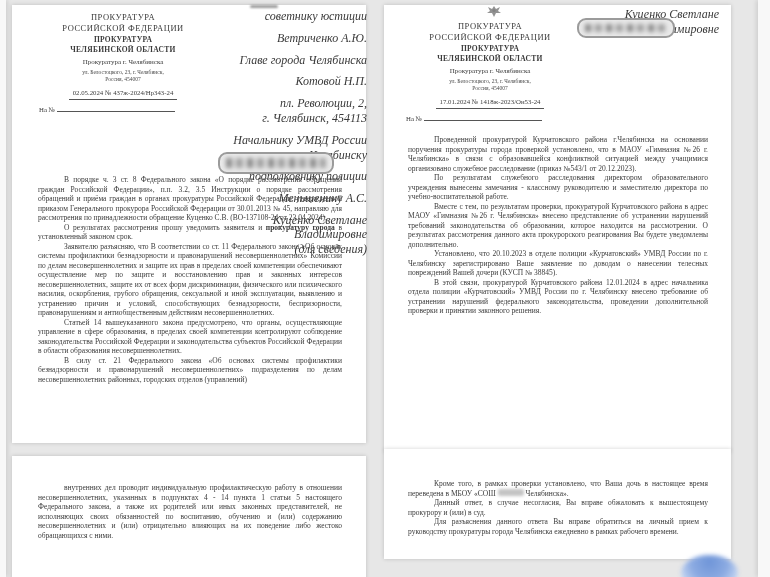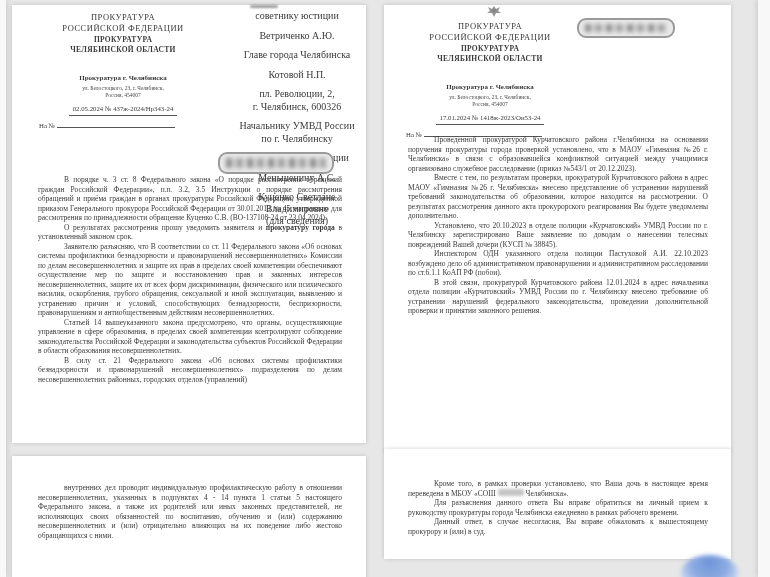--- a/index.html
+++ b/index.html
@@ -16,28 +16,28 @@
   .pR2{left:384px;top:449px;width:347px;height:110px;}
 
   .top-frag{position:absolute;left:238px;top:0;width:28px;height:3px;
             background:#9a9a9a;filter:blur(1px);border-radius:2px;}
 
   .letterhead{position:absolute;text-align:center;line-height:1.25;}
   .lh-left{left:21px;top:7px;width:180px;}
   .lh-right{left:16px;top:16px;width:180px;}
   .lh1{font-size:8.5px;letter-spacing:.5px;}
   .lh2{font-size:7.5px;font-weight:bold;letter-spacing:.3px;margin-top:2px;}
-  .lh-office{font-size:7px;font-weight:bold;margin-top:20px;}
+  .lh-office{font-size:7px;font-weight:normal;margin-top:4px;}
   .lh-addr{font-size:5.5px;line-height:1.3;margin-top:2px;color:#4a4a4a;}
   .lh-date{font-size:6.8px;margin-top:6px;}
   .lh-date .underl{border-bottom:.7px solid #555;padding:0 4px 1px 4px;display:inline-block;}
   .lh-ref{font-size:6.8px;margin-top:4px;text-align:left;padding-left:6px;}
   .ref-underline{display:inline-block;width:118px;border-bottom:.7px solid #555;height:7px;}
 
-  .addr{position:absolute;font-size:10px;line-height:1.15;text-align:center;}
+  .addr{position:absolute;font-size:12px;line-height:1.15;text-align:right;font-style:italic;}
   .addr-left{left:215px;top:5px;width:140px;}
   .addr-right{left:200px;top:3px;width:135px;}
   .addr div.g{margin-top:8px;}
   .addr div.t{margin-top:1px;}
   .addr div:first-child{margin-top:0;}
 
   .redacted{position:absolute;border:2px solid #9b9b9b;border-radius:9px;
             background:#e9e9e9;overflow:hidden;}
   .redL{left:206px;top:147px;width:112px;height:18px;}
   .redR{left:193px;top:13px;width:94px;height:16px;}
@@ -86,21 +86,21 @@
         <span class="ref-underline"></span>
       </div>
     </div>
 
     <div class="addr addr-left">
       <div class="g">советнику юстиции</div>
       <div class="g">Ветриченко А.Ю.</div>
       <div class="g">Главе города Челябинска</div>
       <div class="g">Котовой Н.П.</div>
       <div class="g">пл. Революции, 2,</div>
-      <div class="t">г. Челябинск, 600326</div>
+      <div class="t">г. Челябинск, 454113</div>
       <div class="g">Начальнику УМВД России</div>
       <div class="t">по г. Челябинску</div>
       <div class="g">подполковнику полиции</div>
       <div class="g">Меньшенину А.С.</div>
       <div class="g">Куценко Светлане Владимировне</div>
       <div class="t">(для сведения)</div>
     </div>
 
     <div class="redacted redL">
         <div class="rblur"></div>
@@ -139,36 +139,40 @@
       </div>
       <div class="lh-date">
         <span class="underl">17.01.2024  № 1418ж-2023/Он53-24</span>
       </div>
       <div class="lh-ref">
         <span>На №</span>
         <span class="ref-underline"></span>
       </div>
     </div>
 
+    <div class="addr addr-right">
+      <div>Куценко Светлане</div>
+      <div class="t">Владимировне</div>
+    </div>
 
     <div class="redacted redR">
         <div class="rblur"></div>
       </div>
 
     <div class="bodytext btR1">
       <p>Проведенной прокуратурой Курчатовского района г.Челябинска на основании поручения прокуратуры города проверкой установлено, что в МАОУ «Гимназия №26 г. Челябинска» в связи с образовавшейся конфликтной ситуацией между учащимися организовано служебное расследование (приказ №543/1 от 20.12.2023).</p>
+      <p>По результатам служебного расследования директором образовательного учреждения вынесены замечания - классному руководителю и заместителю директора по учебно-воспитательной работе.</p>
       <p>Вместе с тем, по результатам проверки, прокуратурой Курчатовского района в адрес МАОУ «Гимназия №26 г. Челябинска» внесено представление об устранении нарушений требований законодательства об образовании, которое находится на рассмотрении. О результатах рассмотрения данного акта прокурорского реагирования Вы будете уведомлены дополнительно.</p>
       <p>Установлено, что 20.10.2023 в отделе полиции «Курчатовский» УМВД России по г. Челябинску зарегистрировано Ваше заявление по доводам о нанесении телесных повреждений Вашей дочери (КУСП № 38845).</p>
-      <p>Инспектором ОДН указанного отдела полиции Пастуховой А.И. 22.10.2023 возбуждено дело об административном правонарушении и административном расследовании по ст.6.1.1 КоАП РФ (побои).</p>
       <p>В этой связи, прокуратурой Курчатовского района 12.01.2024 в адрес начальника отдела полиции «Курчатовский» УМВД России по г. Челябинску внесено требование об устранении нарушений федерального законодательства, проведении дополнительной проверки и принятии законного решения.</p>
     </div>
   </div>
 
   <div class="page pR2">
     <div class="bodytext btR2">
       <p><span>Кроме того, в рамках проверки установлено, что Ваша дочь в настоящее время переведена в МБОУ «СОШ </span><span class="inline-blur"></span><span> Челябинска».</span></p>
+      <p>Данный ответ, в случае несогласия, Вы вправе обжаловать к вышестоящему прокурору и (или) в суд.</p>
       <p>Для разъяснения данного ответа Вы вправе обратиться на личный прием к руководству прокуратуры города Челябинска ежедневно в рамках рабочего времени.</p>
-      <p>Данный ответ, в случае несогласия, Вы вправе обжаловать к вышестоящему прокурору и (или) в суд.</p>
     </div>
   </div>
 
   <div class="stamp-blur"></div>
 </div>
 
 </body></html>

